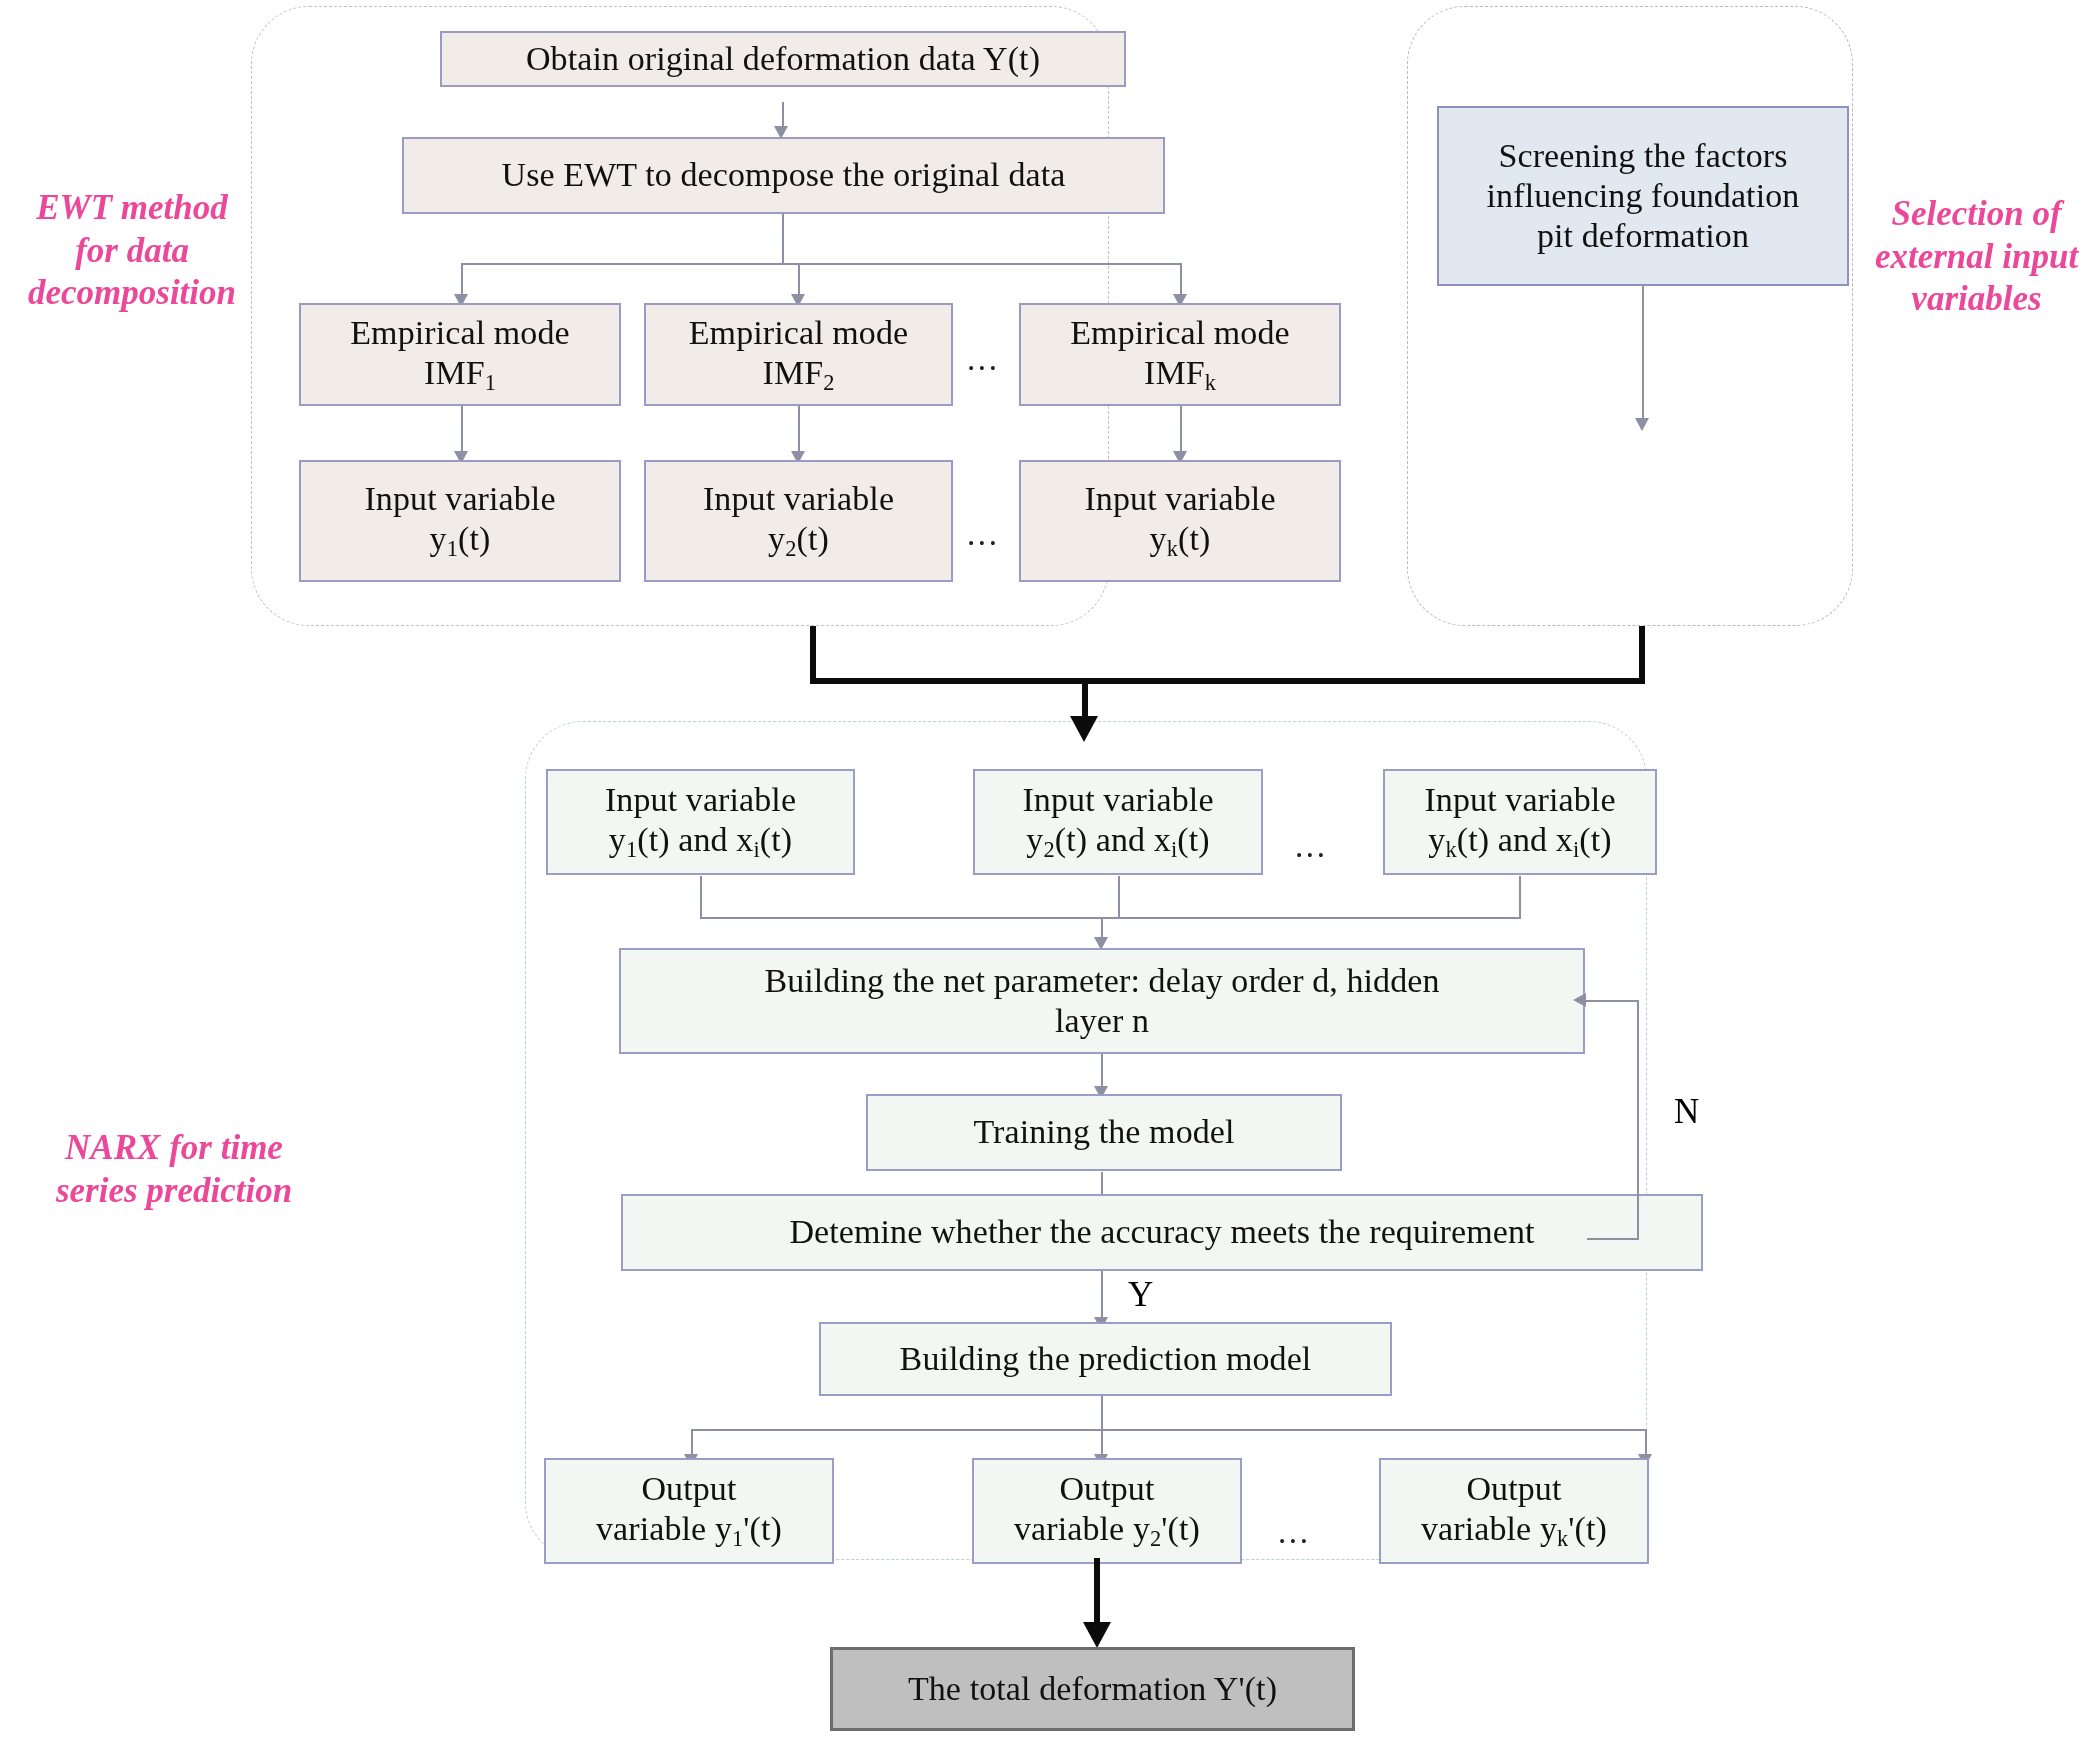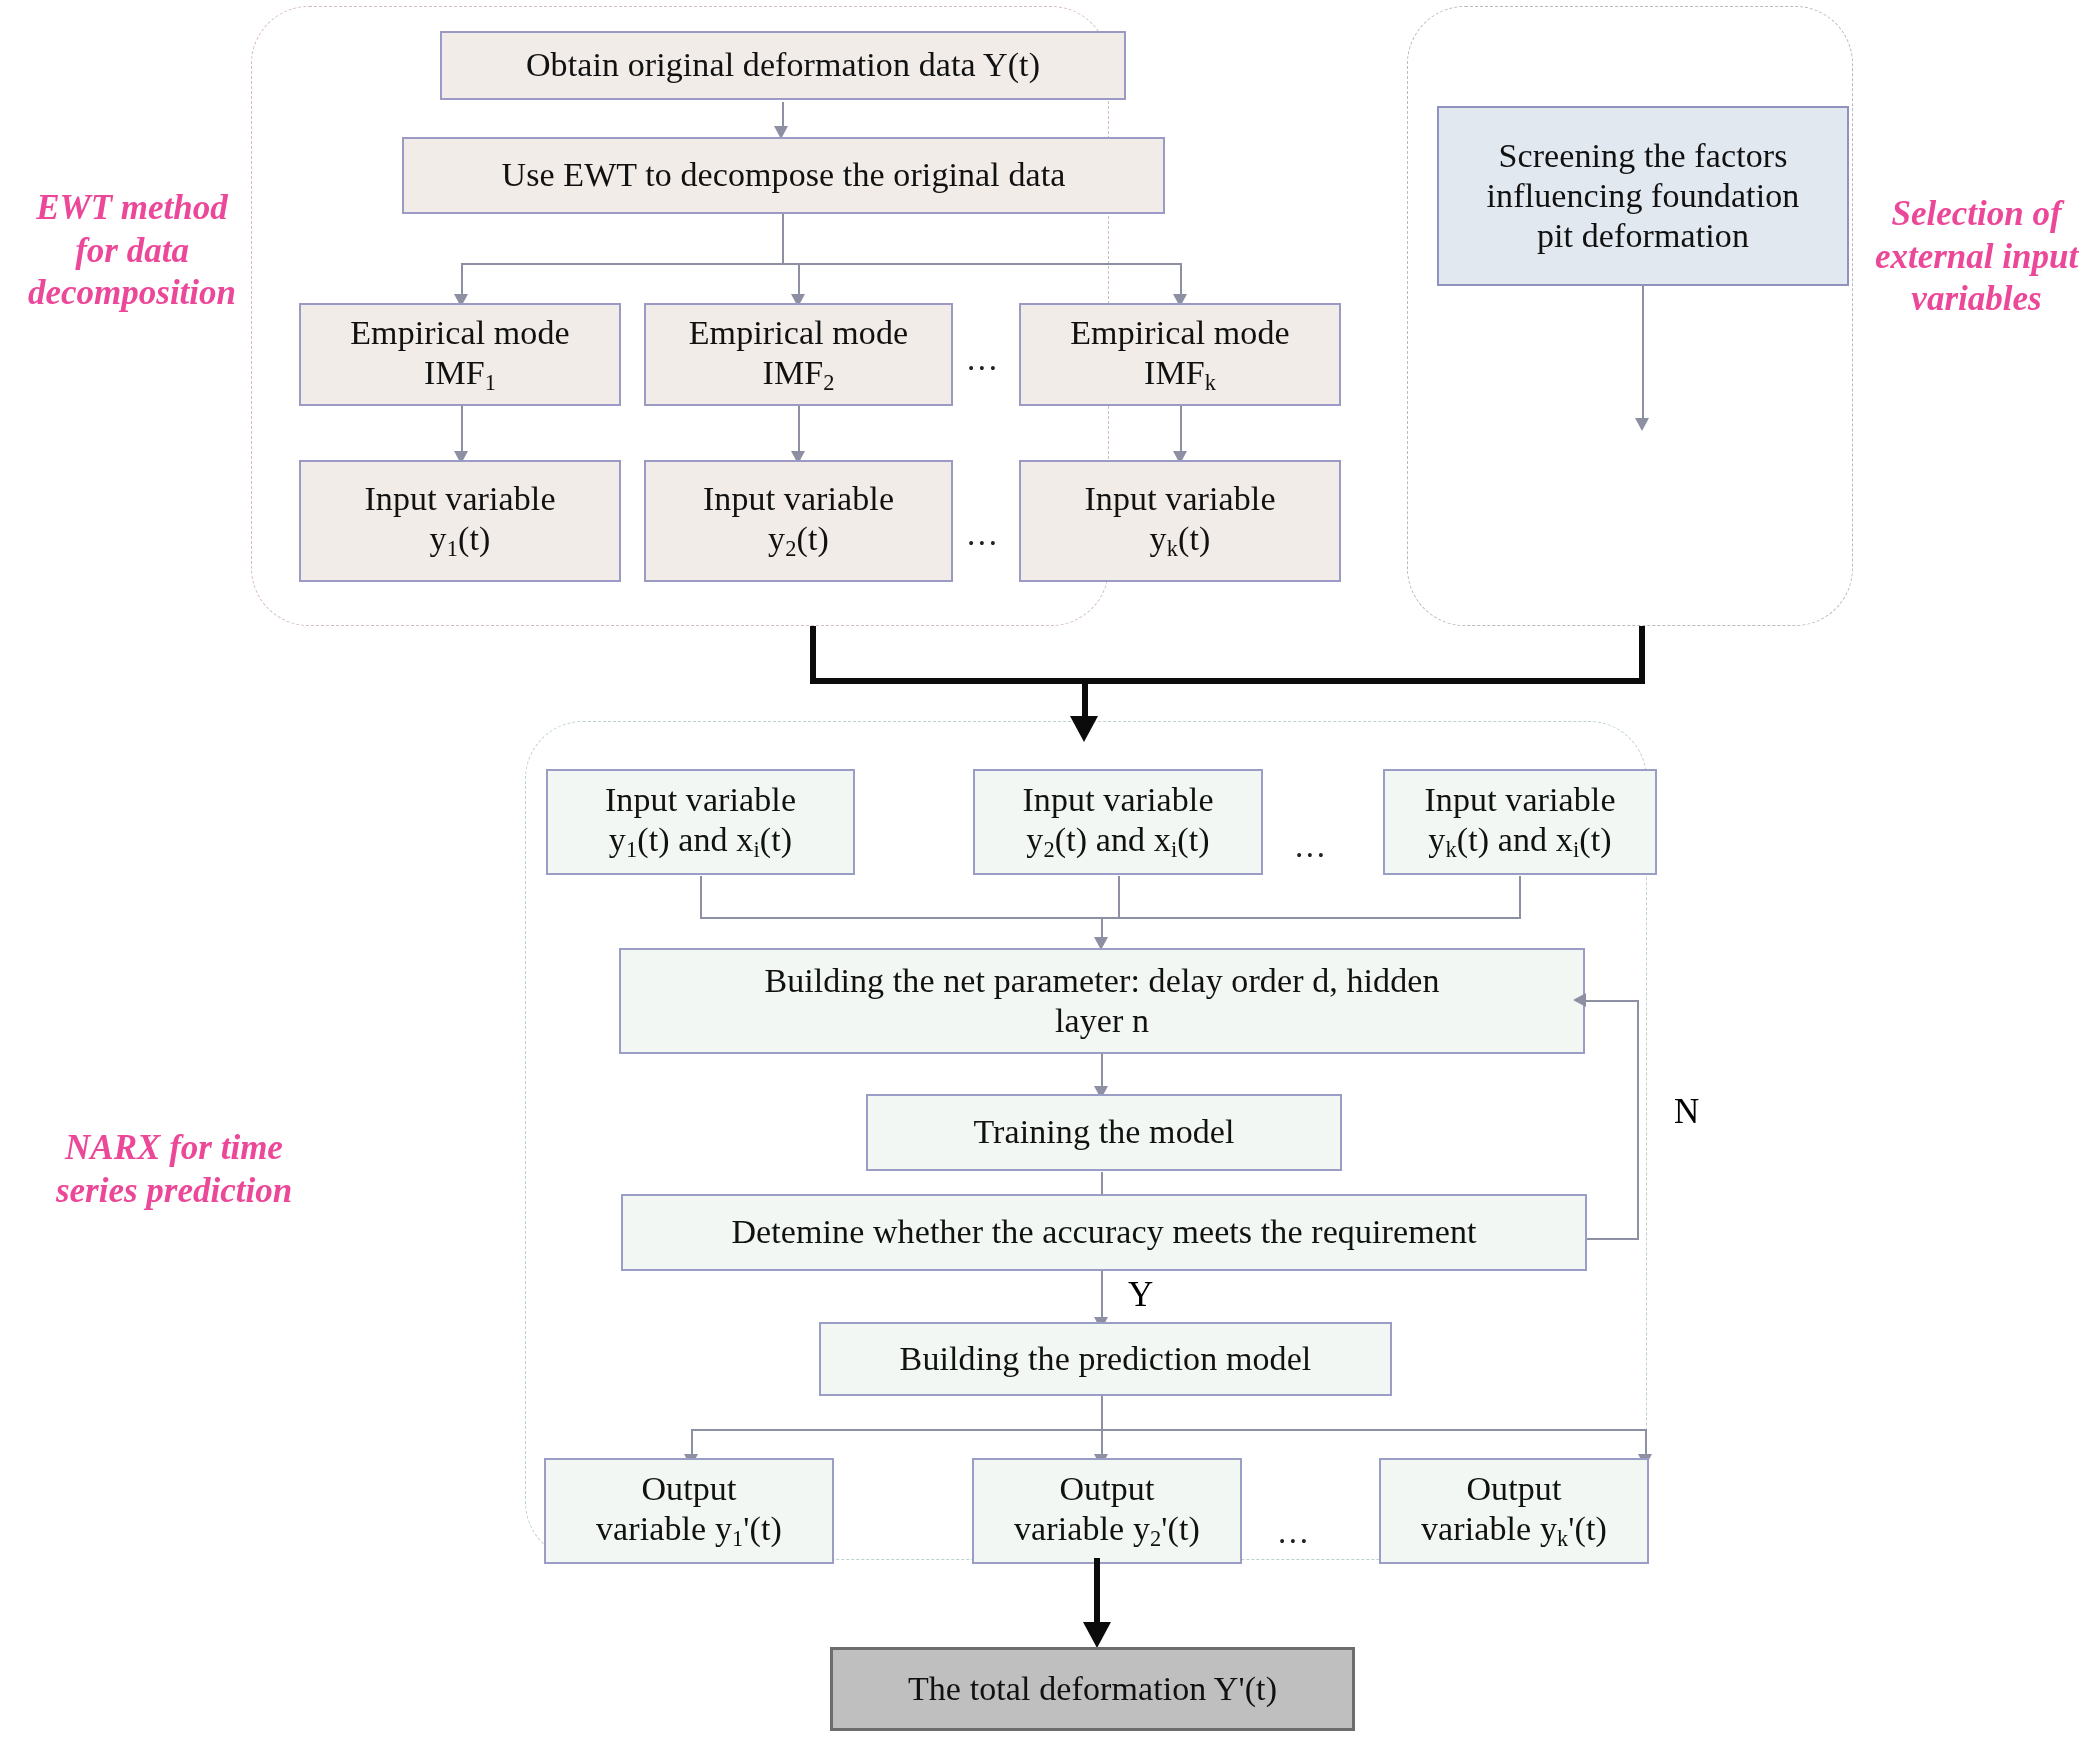--- a/index.html
+++ b/index.html
@@ -68,21 +68,21 @@
 
   <div class="side-label" style="left:16px;top:187px;width:232px;white-space:pre-line;">EWT method
 for data
 decomposition</div>
   <div class="side-label" style="left:1867px;top:193px;width:219px;white-space:pre-line;">Selection of
 external input
 variables</div>
   <div class="side-label" style="left:22.5px;top:1127px;width:303px;white-space:pre-line;">NARX for time
 series prediction</div>
 
-  <div class="node beige" style="left:440px;top:31px;width:686px;height:69px;">
+  <div class="node beige" style="left:440px;top:31px;width:686px;height:56px;">
     <span class="t">Obtain original deformation data Y(t)</span>
   </div>
 
   <div class="ln v" style="left:782px;top:102px;height:31px;"></div>
   <div class="ah" style="left:774px;top:126px;"></div>
 
   <div class="node beige" style="left:402px;top:137px;width:763px;height:77px;text-align:center;">
     <span class="t">Use EWT to decompose the original data</span>
   </div>
 
@@ -193,21 +193,21 @@
   <div class="ln v" style="left:1101px;top:1054px;height:39px;"></div>
   <div class="ah" style="left:1094px;top:1086px;"></div>
 
   <div class="node mint" style="left:866px;top:1094px;width:476px;height:77px;">
     <span class="t">Training the model</span>
   </div>
 
   <div class="ln v" style="left:1101px;top:1172px;height:35px;"></div>
   <div class="ah" style="left:1094px;top:1201px;"></div>
 
-  <div class="node mint" style="left:621px;top:1194px;width:966px;height:77px;">
+  <div class="node mint" style="left:621px;top:1194px;width:1082px;height:77px;">
     <span class="t">Detemine whether the accuracy meets the requirement</span>
   </div>
 
   <div class="ln h" style="left:1587px;top:1238px;width:52px;"></div>
   <div class="ln v" style="left:1637px;top:1000px;height:239px;"></div>
   <div class="ln h" style="left:1585px;top:1000px;width:54px;"></div>
   <div class="ah left" style="left:1573px;top:993px;"></div>
   <div class="flag" style="left:1674px;top:1094px;">N</div>
 
   <div class="ln v" style="left:1101px;top:1271px;height:55px;"></div>

